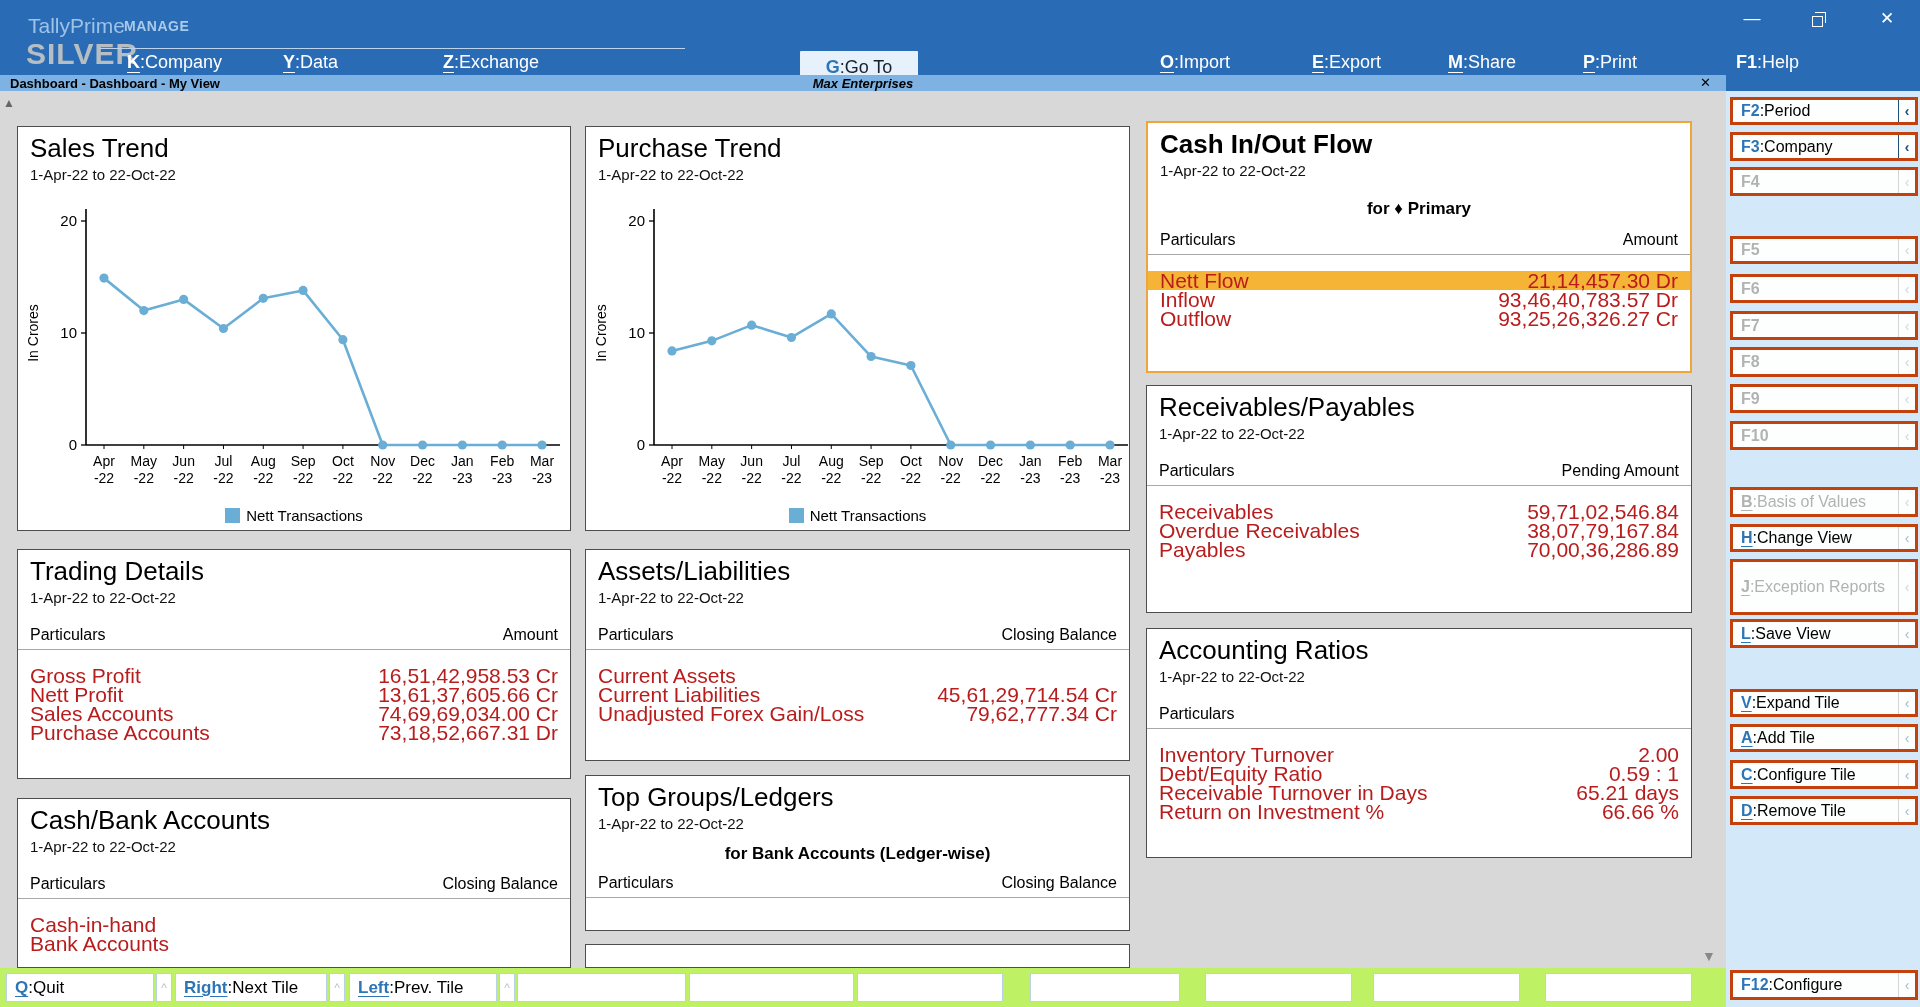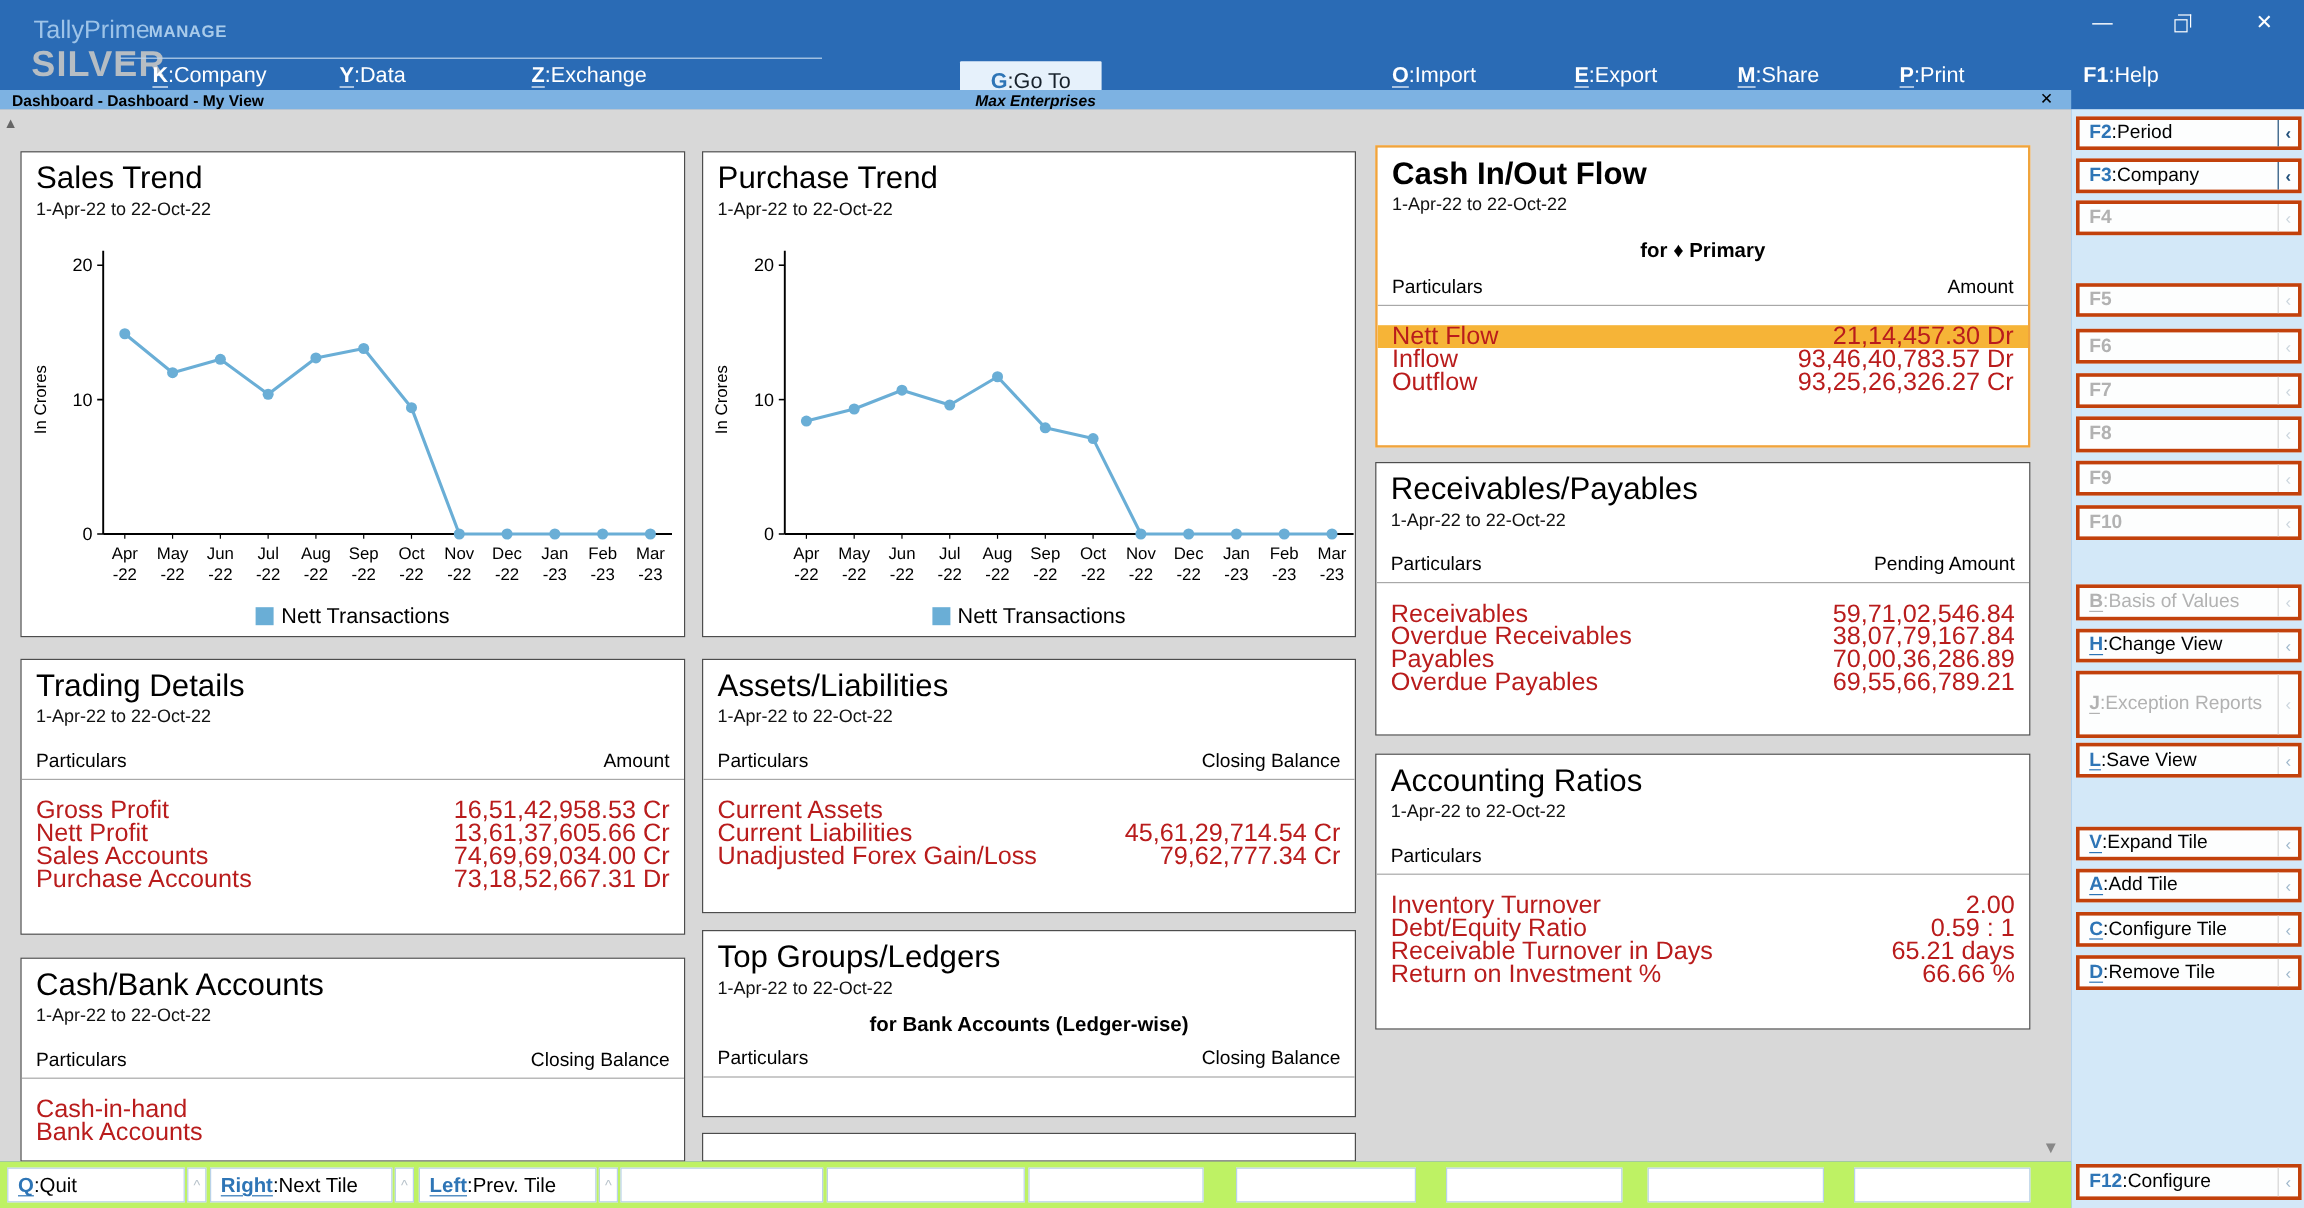--- a/index.html
+++ b/index.html
@@ -34,21 +34,21 @@
   .tile { position:absolute; background:#fff; border:1px solid #4d4d4d; overflow:hidden; }
   .t-title { font-size:26px; color:#000; padding:6px 12px 0 12px; white-space:nowrap; }
   .t-title.bold { font-weight:bold; }
   .t-period { font-size:15px; color:#111; padding:2px 12px 0 12px; }
   .t-context { font-size:17px; font-weight:bold; text-align:center; margin-top:20px; }
   .thead { display:flex; justify-content:space-between; padding:0 12px 5px 12px; font-size:16px; color:#000; border-bottom:1px solid #a8a8a8; margin-top:20px; }
   .tbody { margin-top:16px; }
   .trow { display:flex; justify-content:space-between; padding:0 12px; font-size:21px; line-height:19px; color:#b91c1c; }
   .trow.hl { background:#f6b437; }
   .chart-svg { position:absolute; left:4px; top:66px; width:545px; height:312px; }
-  .legend { position:absolute; left:0; bottom:6px; width:100%; text-align:center; font-size:18px; color:#000; }
+  .legend { position:absolute; left:0; bottom:6px; width:100%; text-align:center; font-size:15px; color:#000; }
   .lg-sq { display:inline-block; width:15px; height:15px; background:#6aaed6; vertical-align:-2px; margin-right:6px; }
   .chart-svg text { font-family:"Liberation Sans",sans-serif; fill:#000; }
 
   
   .sidebar { position:absolute; left:1726px; top:91px; width:194px; height:916px; background:#d3e8f8; }
   .sbtn { position:absolute; left:4px; width:188px; background:#fdfefe; border:3px solid #c2410c; font-size:16px; display:flex; align-items:center; }
   .sbtn .lbl { flex:1; padding:2px 4px 2px 8px; line-height:18px; }
   .sbtn .k { font-weight:bold; color:#2e75b6; }
   .sbtn .k.u { text-decoration:underline; text-underline-offset:3px; }
   .sbtn .chev { width:17px; align-self:stretch; border-left:1px solid #d5d5d5; color:#9fb8cc; font-size:14px; display:flex; align-items:center; justify-content:center; }
@@ -275,24 +275,20 @@
           <span>59,71,02,546.84</span>
         </div>
         <div class="trow">
           <span>Overdue Receivables</span>
           <span>38,07,79,167.84</span>
         </div>
         <div class="trow">
           <span>Payables</span>
           <span>70,00,36,286.89</span>
         </div>
-        <div class="trow">
-          <span>Overdue Payables</span>
-          <span>69,55,66,789.21</span>
-        </div>
       </div>
   </div>
 
   <div class="tile" style="left:1146px;top:537px;width:546px;height:230px;">
     <div class="t-title">Accounting Ratios</div>
     <div class="t-period">1-Apr-22 to 22-Oct-22</div>
     <div class="thead">
       <span>Particulars</span>
       <span></span>
     </div>

